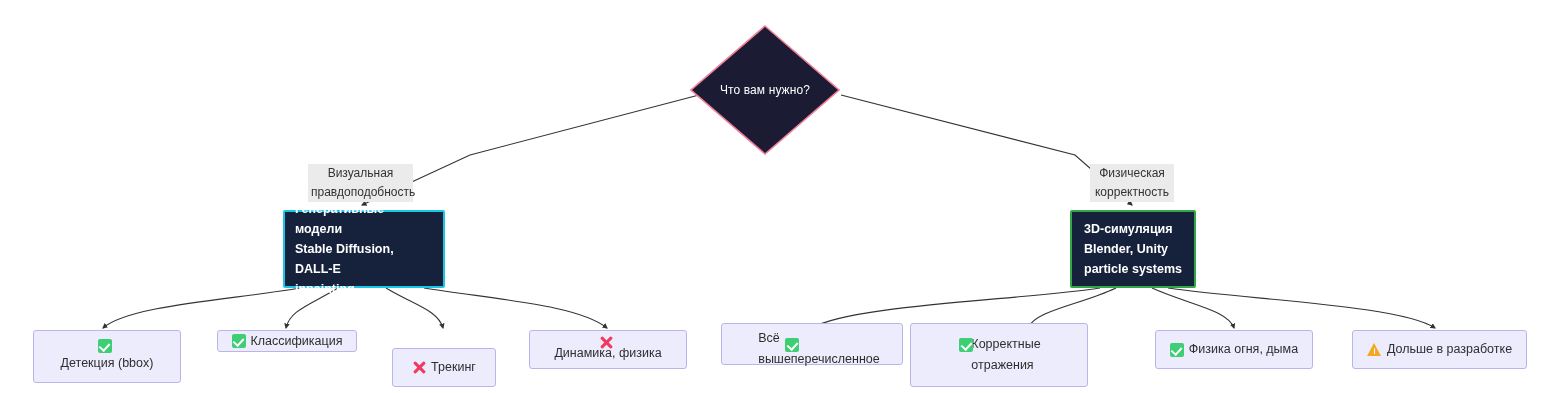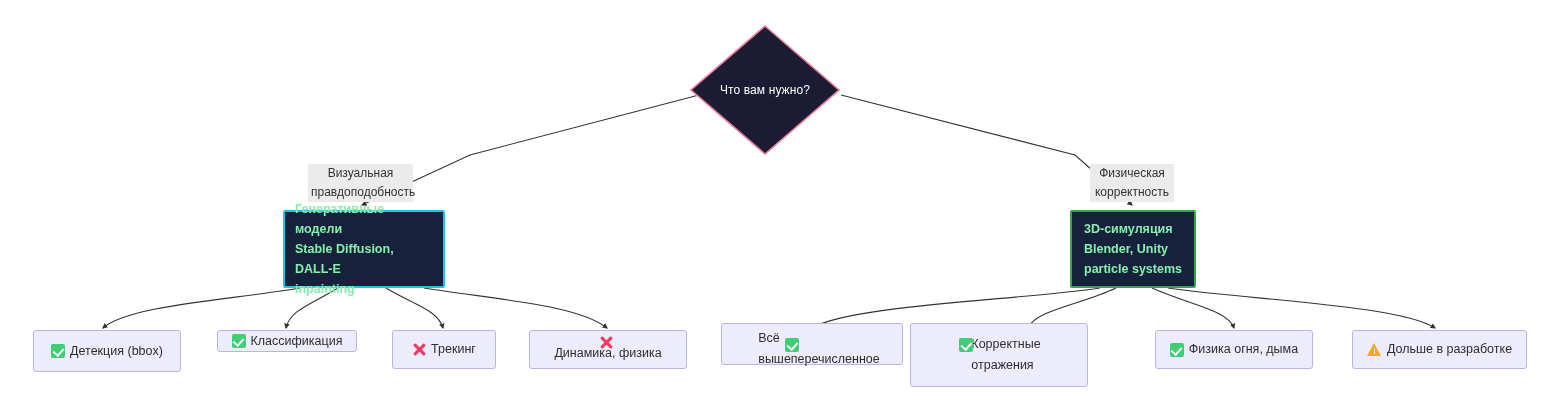--- a/index.html
+++ b/index.html
@@ -52,21 +52,21 @@
     color: #ffffff;
     font-size: 12px;
     line-height: 15px;
     letter-spacing: .1px;
     white-space: nowrap;
   }
   
   .process {
     border-radius: 2px;
     background: #16213c;
-    color: #86efac;
+    color: #ffffff;
     font-size: 12.5px;
     line-height: 20px;
     font-weight: 600;
     padding: 6px 10px;
   }
   .process.accent-cyan { border: 2px solid #19c6e8; }
   .process.accent-green { border: 2px solid #31a745; }
   .process .label { white-space: pre-line; }
   
   .leaf {
@@ -195,31 +195,31 @@
 Stable Diffusion, DALL-E
 inpainting</span>
   </div>
 
   <div class="node process accent-green" style="left:1070px; top:210px; width:126px; height:78px;">
     <span class="label">3D-симуляция
 Blender, Unity
 particle systems</span>
   </div>
 
-  <div class="node leaf" style="left:33px; top:330px; width:148px; height:42px;">
+  <div class="node leaf" style="left:33px; top:330px; width:148px; height:53px;flex-direction:column;">
     <span class="icon ico-check"></span>
     <span class="label">Детекция (bbox)</span>
   </div>
 
   <div class="node leaf" style="left:217px; top:330px; width:140px; height:22px;">
     <span class="icon ico-check"></span>
     <span class="label">Классификация</span>
   </div>
 
-  <div class="node leaf" style="left:392px; top:330px; width:104px; height:39px;">
+  <div class="node leaf" style="left:392px; top:348px; width:104px; height:39px;">
     <span class="icon ico-cross"></span>
     <span class="label">Трекинг</span>
   </div>
 
   <div class="node leaf" style="left:529px; top:330px; width:158px; height:39px;flex-direction:column;">
     <span class="icon ico-cross"></span>
     <span class="label">Динамика, физика</span>
   </div>
 
   <div class="node leaf" style="left:721px; top:323px; width:182px; height:42px; flex-wrap:wrap;">

